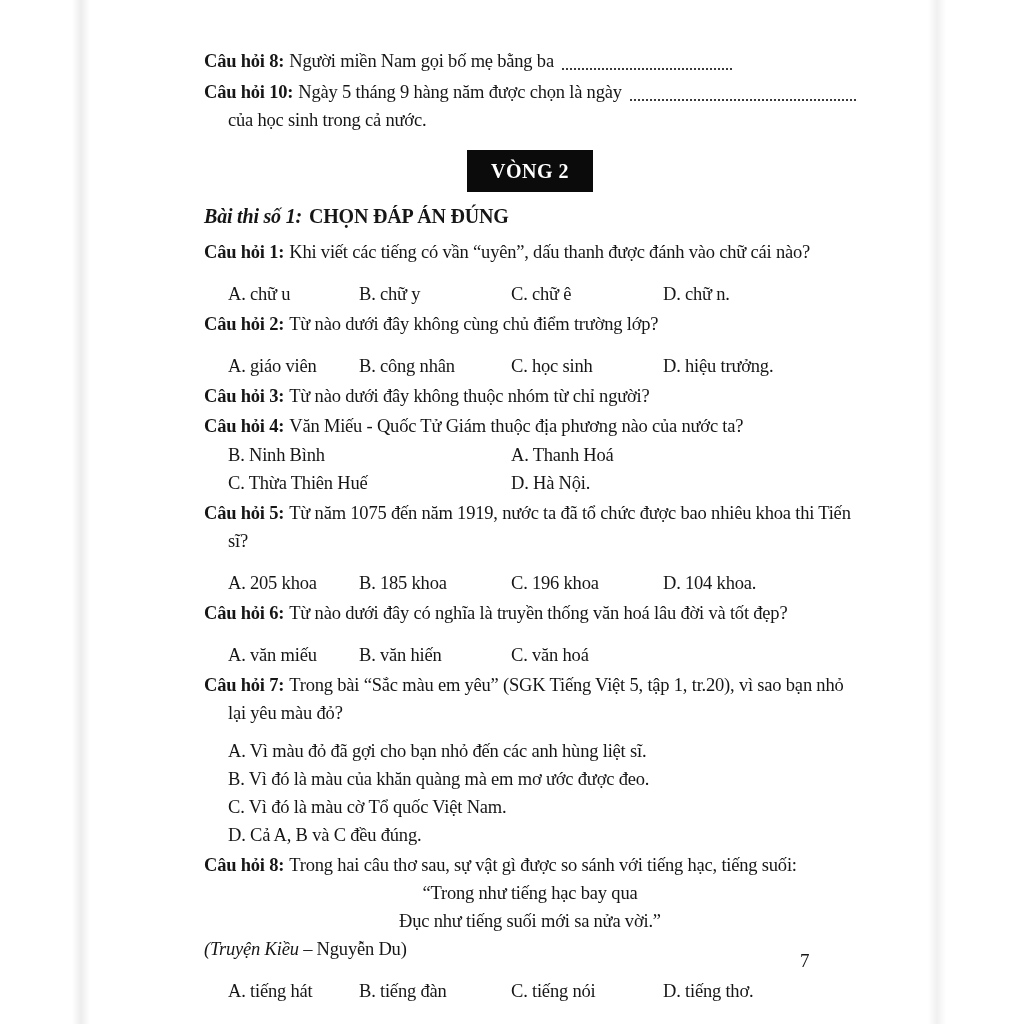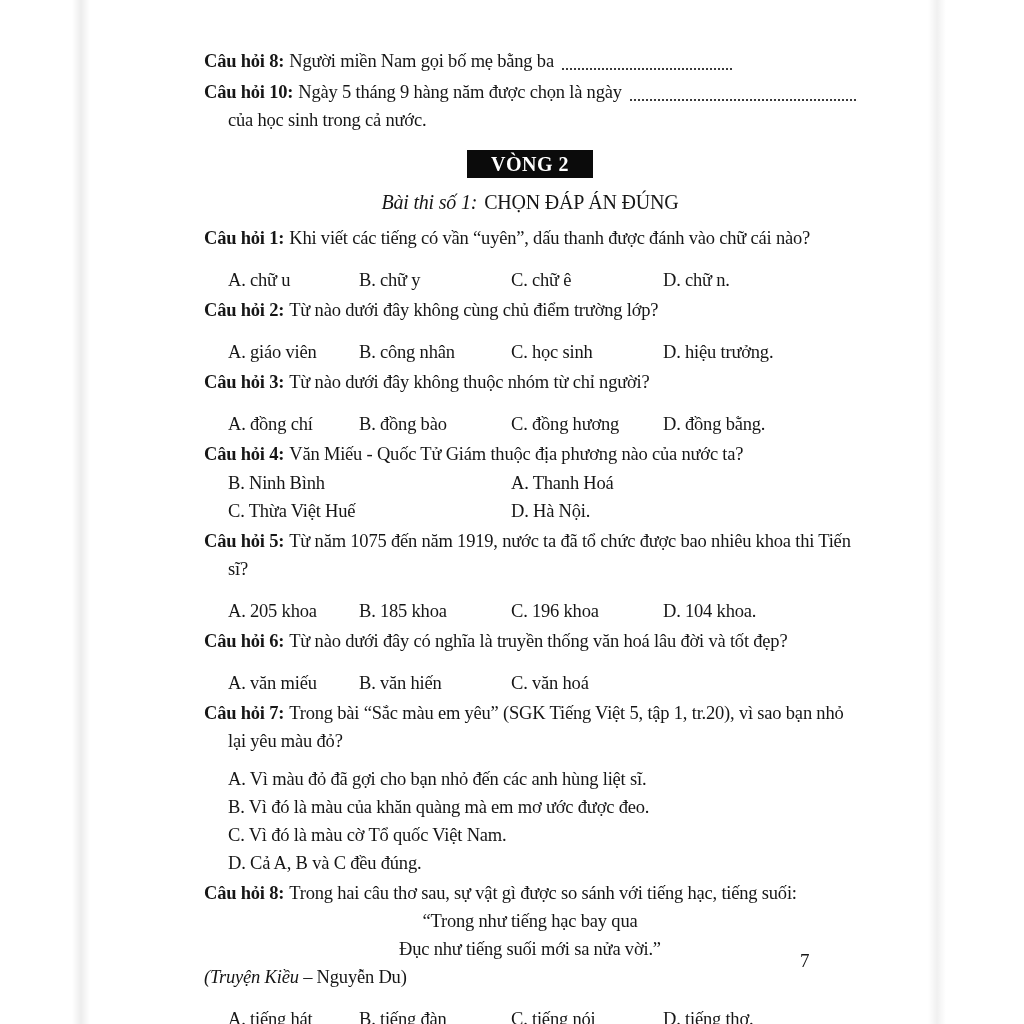--- a/index.html
+++ b/index.html
@@ -18,23 +18,23 @@
   .lbl{font-weight:700;margin-right:5px}
   
   .fillq{margin-top:3px}
   .fillq .l1{display:flex;align-items:baseline}
   .fillq .txt{white-space:nowrap}
   .leader{flex:1 1 auto;align-self:flex-end;height:2px;border-bottom:2px dotted #3c3c3c;margin:0 0 5px 8px;min-width:40px}
   .leader.short{flex:0 0 170px}
   .fillq .l2{padding-left:24px}
   
   .badgewrap{display:flex;justify-content:center;margin:16px 0 10px}
-  .badge{background:#0b0b0b;color:#ffffff;font-weight:700;font-size:20px;padding:0 24px;letter-spacing:0.5px}
+  .badge{background:#0b0b0b;color:#ffffff;font-weight:700;font-size:20px;padding:7px 24px;letter-spacing:0.5px}
   
-  .title{text-align:center;font-weight:400;font-size:20px;margin:2px 0 8px}
+  .title{text-align:left;font-weight:700;font-size:20px;margin:2px 0 8px}
   .tprefix{font-style:italic;margin-right:7px}
   
   .qpar{margin-top:2px;padding-left:24px;text-indent:-24px}
   .opts4{display:grid;grid-template-columns:131px 152px 152px auto;padding-left:24px;margin-top:14px}
   .opts2{display:grid;grid-template-columns:283px auto;padding-left:24px;margin-top:1px}
   .opt{white-space:nowrap}
   .optlines{padding-left:24px;margin-top:10px}
   
   .verse{text-align:center}
   .attrib{text-align:left;padding-right:14px}
@@ -75,31 +75,25 @@
       <div class="opt">D. chữ n.</div>
     </div>
     <div class="qpar"><span class="lbl">Câu hỏi 2:</span><span>Từ nào dưới đây không cùng chủ điểm trường lớp?</span></div>
     <div class="opts4">
       <div class="opt">A. giáo viên</div>
       <div class="opt">B. công nhân</div>
       <div class="opt">C. học sinh</div>
       <div class="opt">D. hiệu trưởng.</div>
     </div>
     <div class="qpar"><span class="lbl">Câu hỏi 3:</span><span>Từ nào dưới đây không thuộc nhóm từ chỉ người?</span></div>
-    <div class="opts4">
-      <div class="opt">A. đồng chí</div>
-      <div class="opt">B. đồng bào</div>
-      <div class="opt">C. đồng hương</div>
-      <div class="opt">D. đồng bằng.</div>
-    </div>
     <div class="qpar"><span class="lbl">Câu hỏi 4:</span><span>Văn Miếu - Quốc Tử Giám thuộc địa phương nào của nước ta?</span></div>
     <div class="opts2">
       <div class="opt">B. Ninh Bình</div>
       <div class="opt">A. Thanh Hoá</div>
-      <div class="opt">C. Thừa Việt Huế</div>
+      <div class="opt">C. Thừa Thiên Huế</div>
       <div class="opt">D. Hà Nội.</div>
     </div>
     <div class="qpar"><span class="lbl">Câu hỏi 5:</span><span>Từ năm 1075 đến năm 1919, nước ta đã tổ chức được bao nhiêu khoa thi Tiến sĩ?</span></div>
     <div class="opts4">
       <div class="opt">A. 205 khoa</div>
       <div class="opt">B. 185 khoa</div>
       <div class="opt">C. 196 khoa</div>
       <div class="opt">D. 104 khoa.</div>
     </div>
     <div class="qpar"><span class="lbl">Câu hỏi 6:</span><span>Từ nào dưới đây có nghĩa là truyền thống văn hoá lâu đời và tốt đẹp?</span></div>

